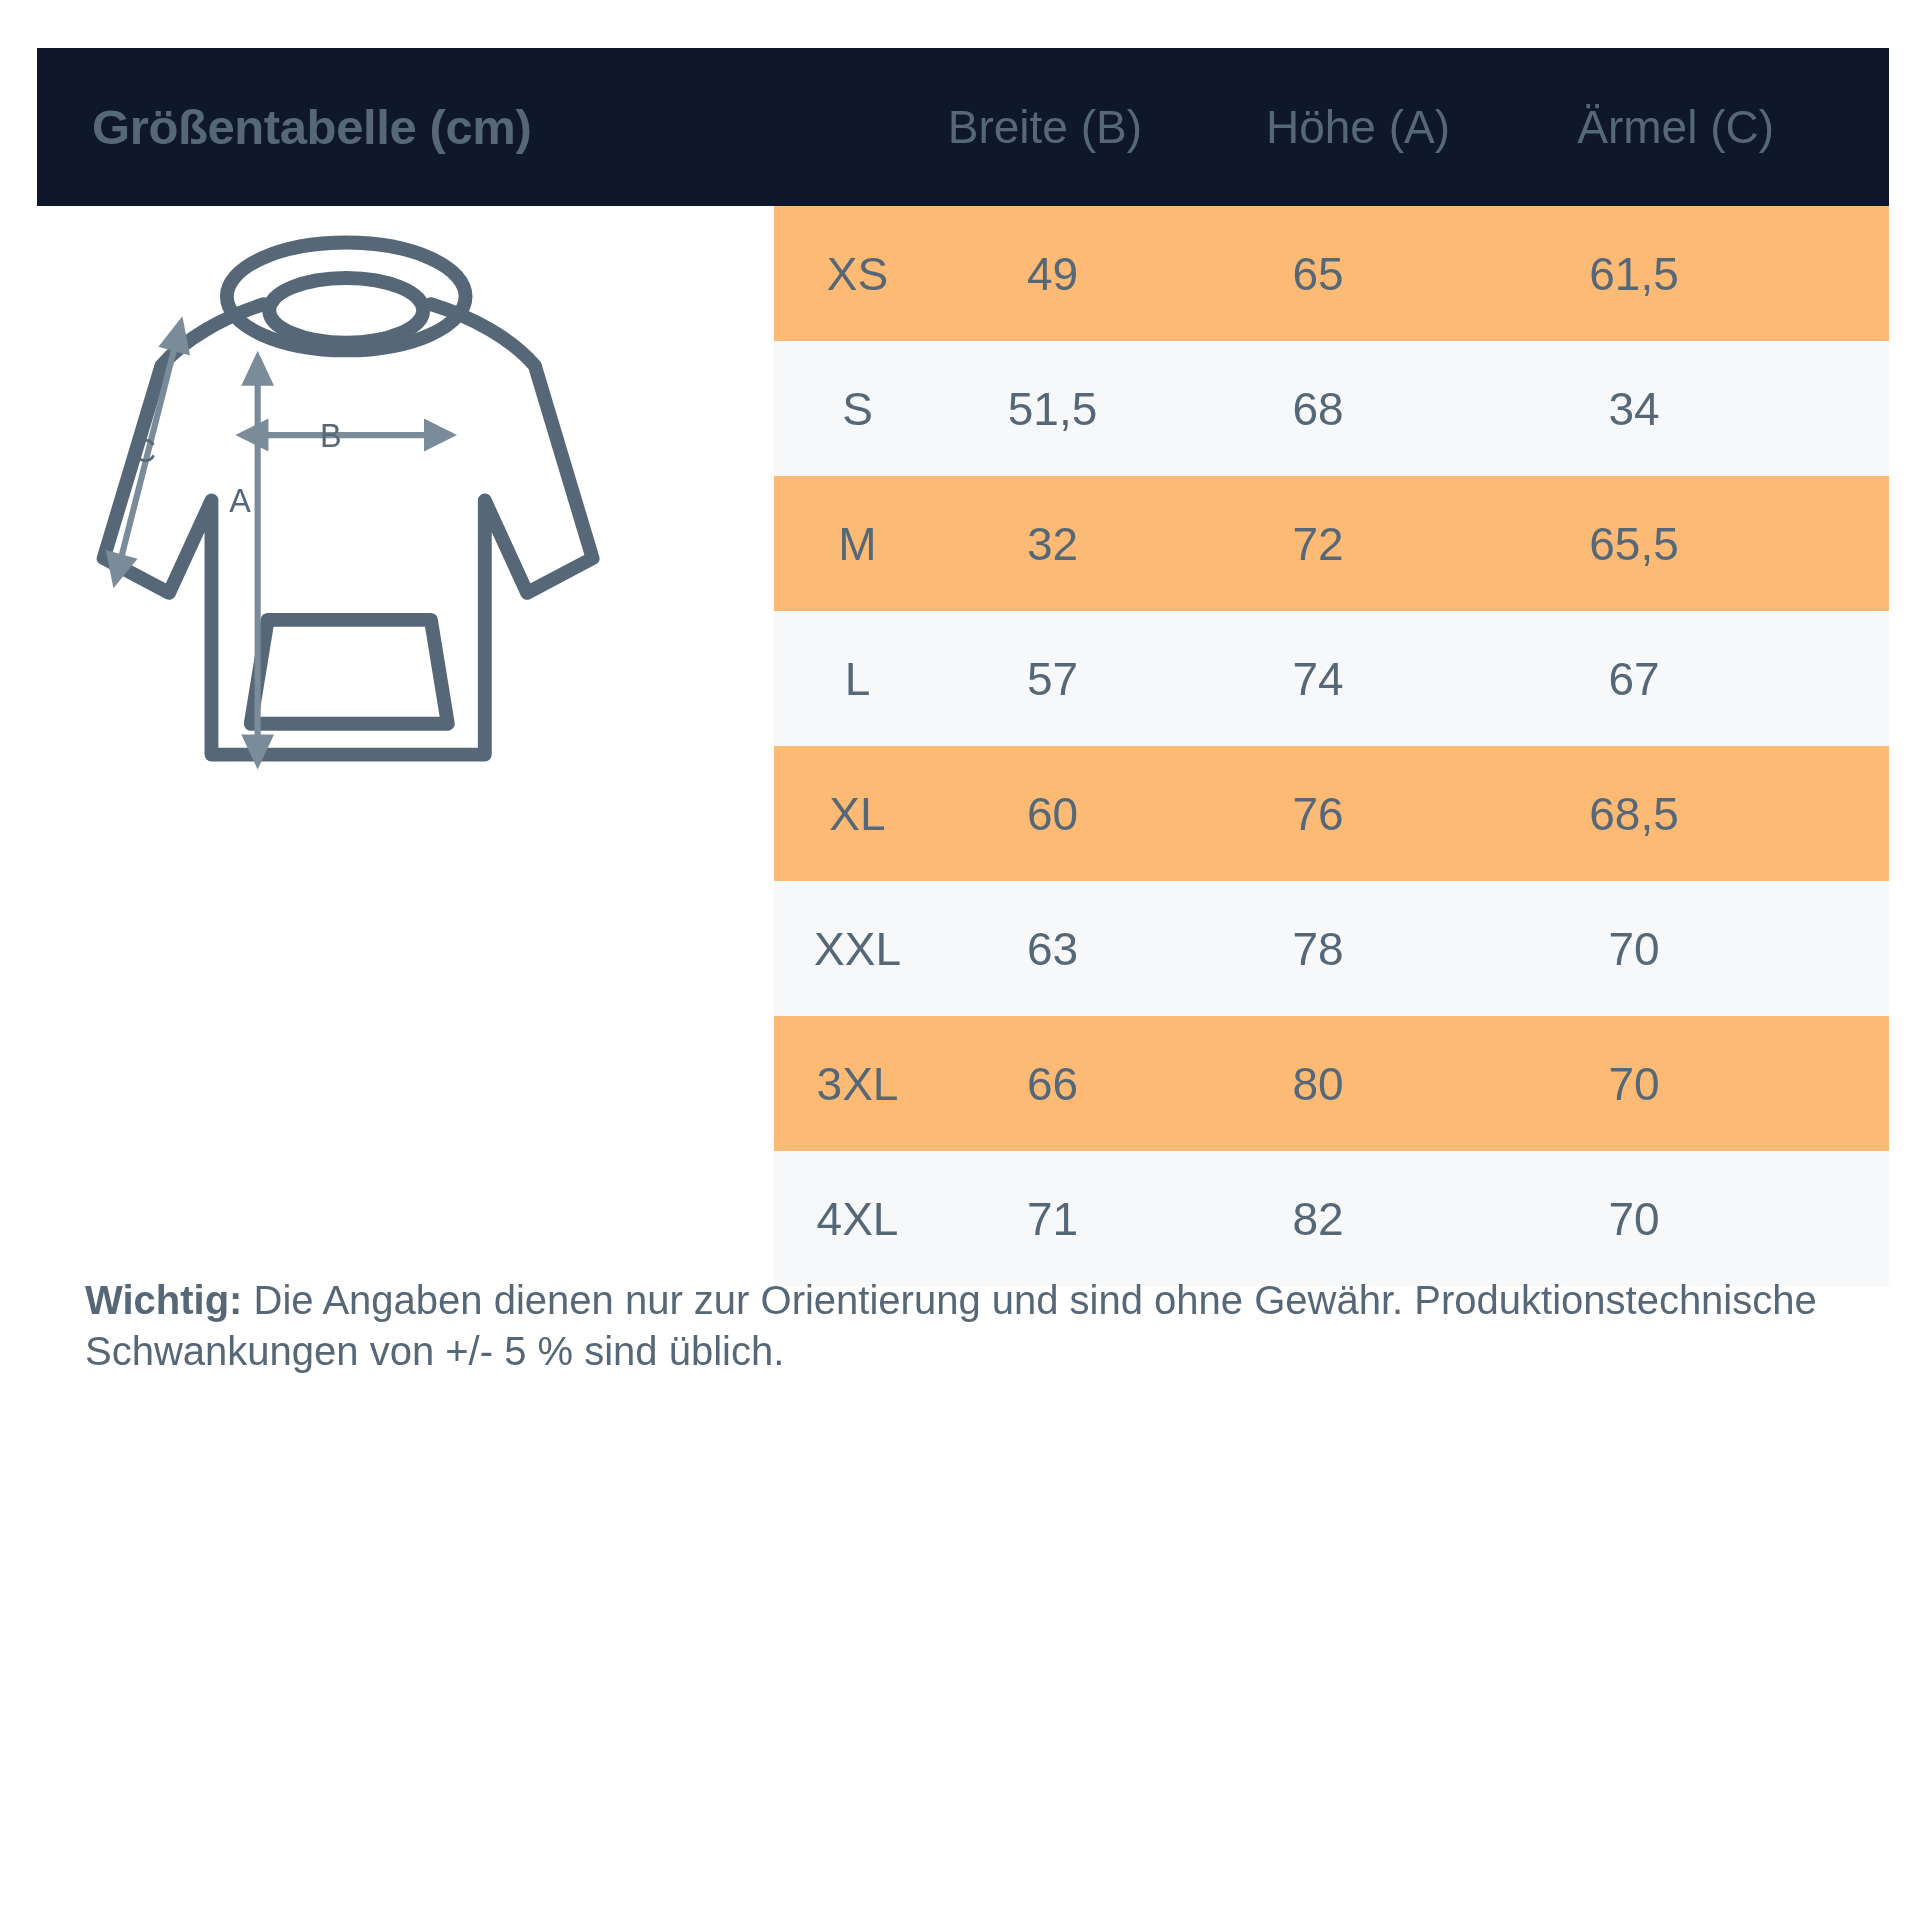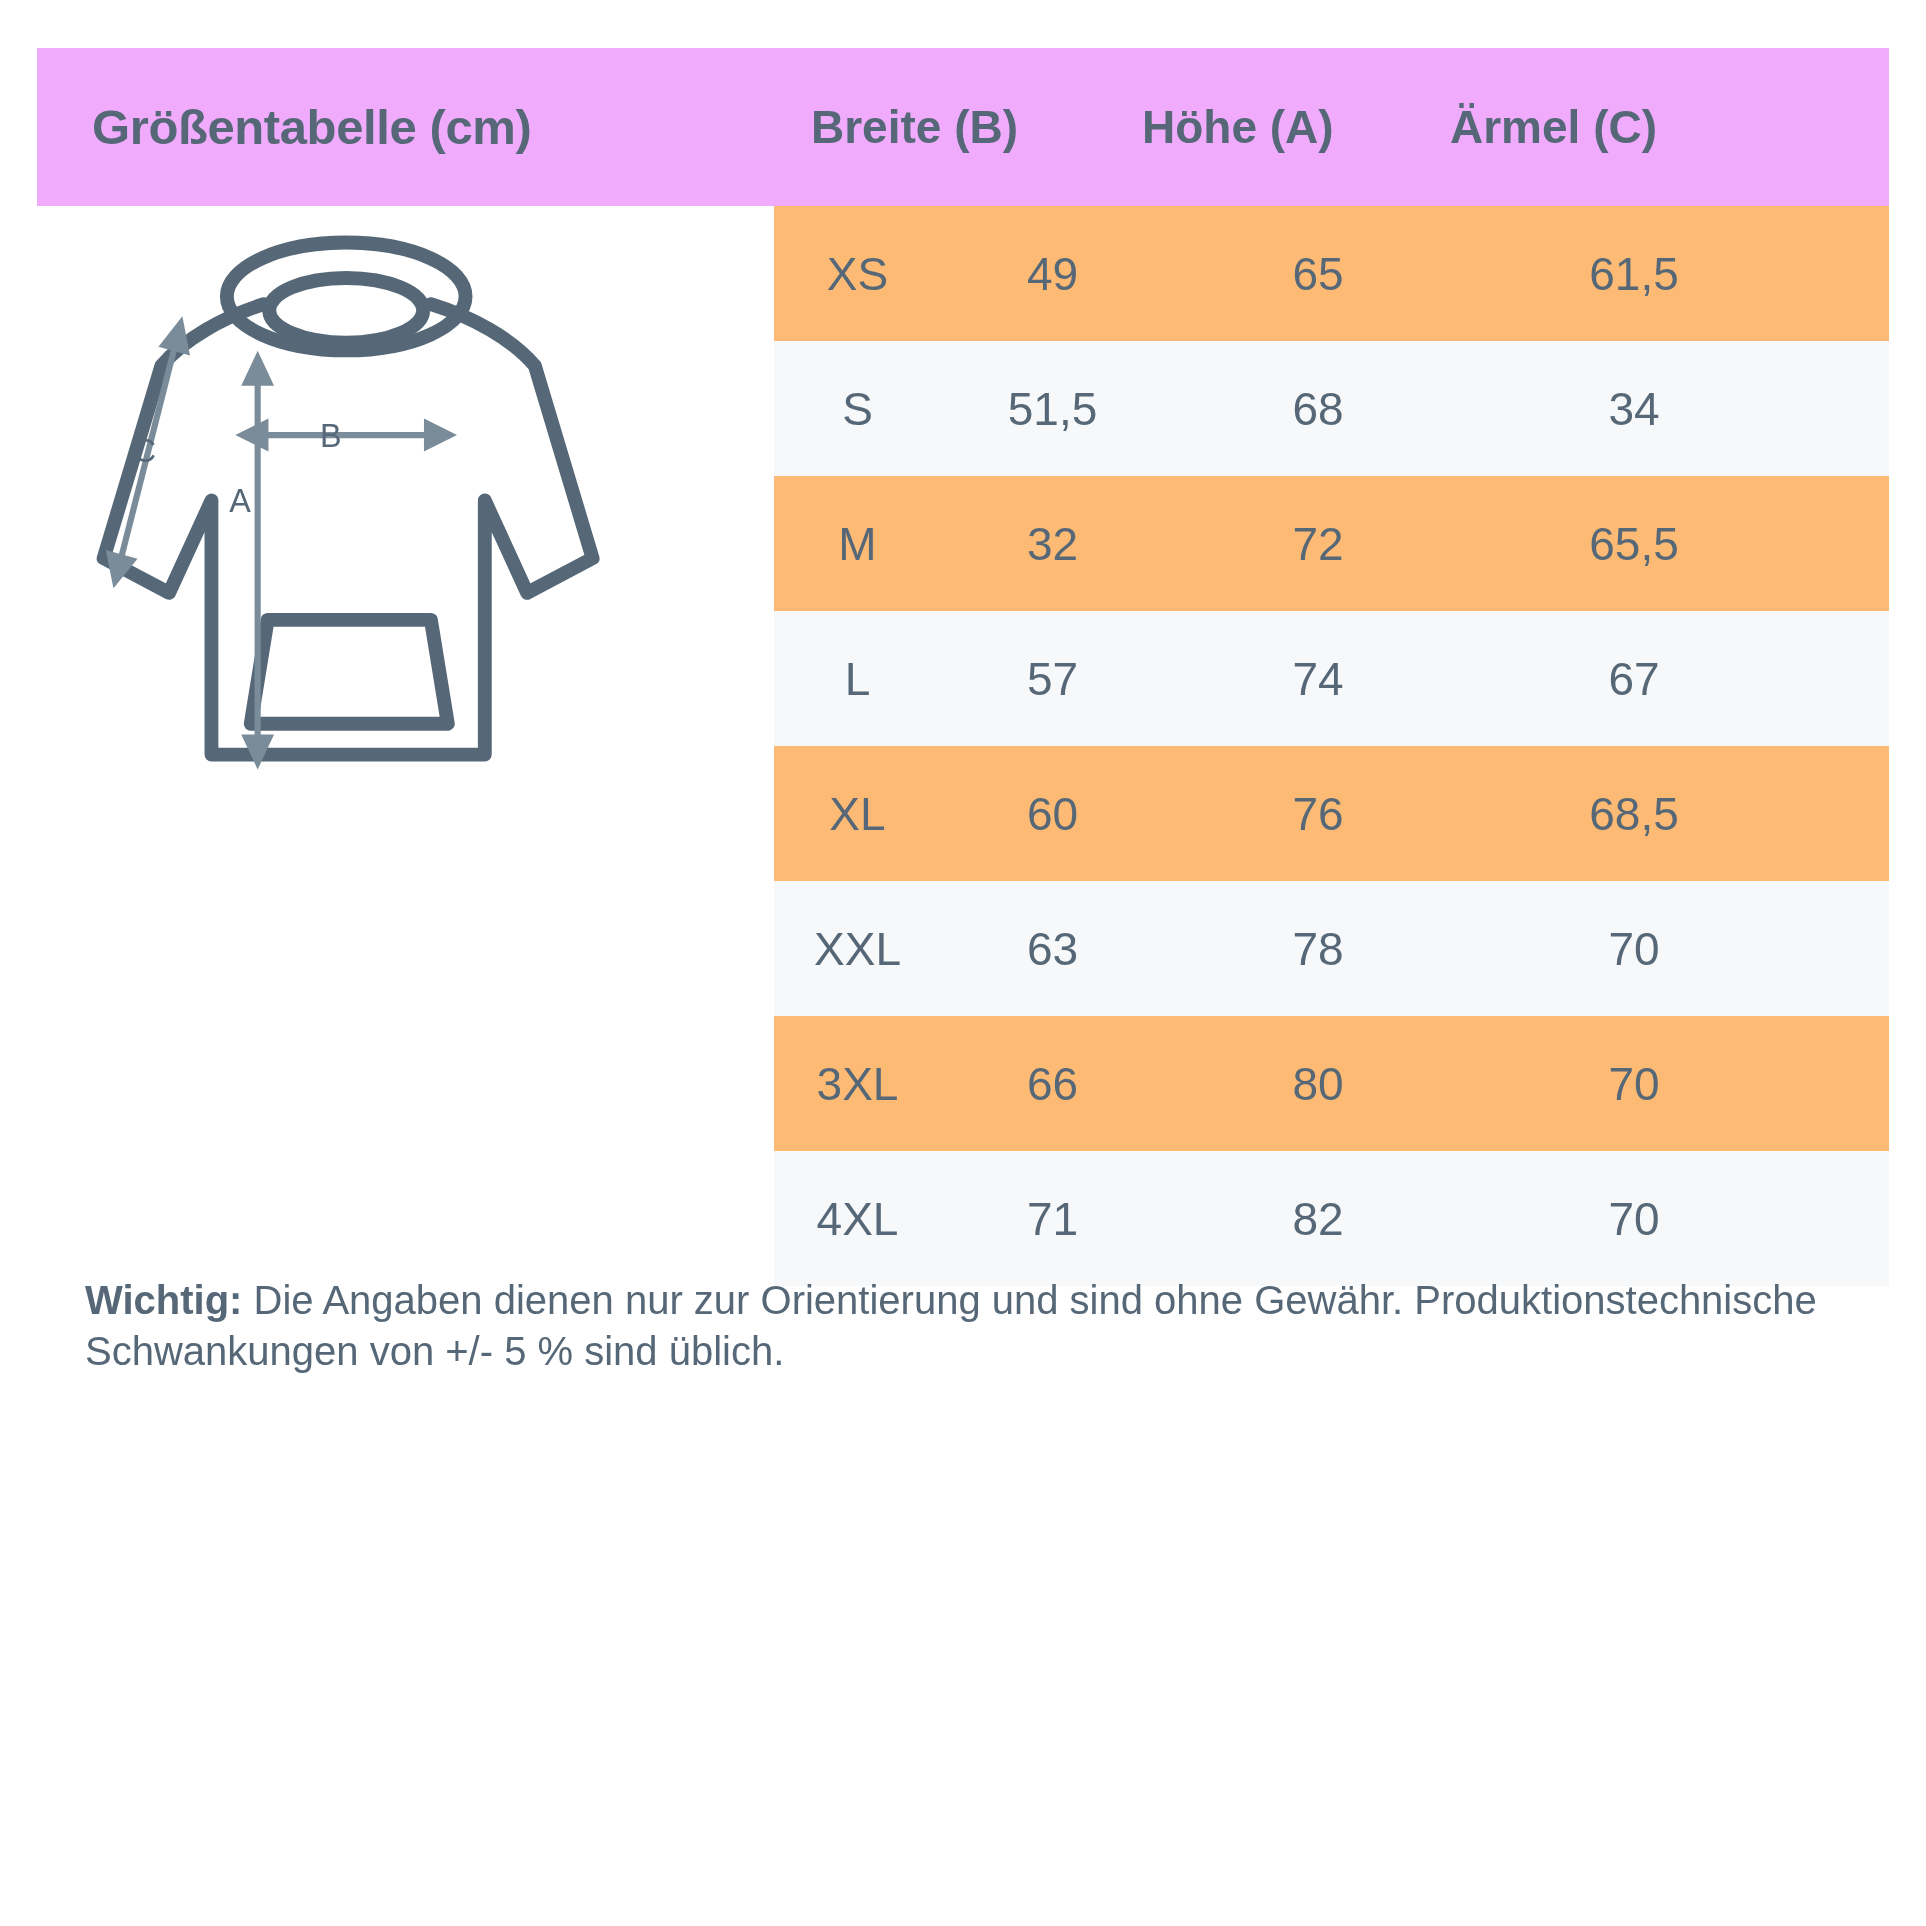--- a/index.html
+++ b/index.html
@@ -19,21 +19,21 @@
     box-sizing: border-box;
   }
 
   
   .header-band {
     position: absolute;
     left: 37px;
     top: 48px;
     width: 1852px;
     height: 158px;
-    background: #f0abfc;
+    background: #0f172a;
     display: flex;
     align-items: center;
     box-sizing: border-box;
   }
 
   .header-title {
     position: absolute;
     left: 55px;
     font-size: 49px;
     font-weight: bold;
@@ -47,23 +47,23 @@
     left: 774px;
     top: 0;
     width: 1078px;
     height: 158px;
     display: flex;
     align-items: center;
   }
 
   .hcol {
     font-size: 46px;
-    font-weight: bold;
-    color: #566877;
-    text-align: left;
+    font-weight: normal;
+    color: #566877;
+    text-align: right;
     white-space: nowrap;
   }
   .hcol.b { width: 331px; }
   .hcol.a { width: 308px; }
   .hcol.c { width: 324px; }
 
   
   .table {
     position: absolute;
     left: 774px;

